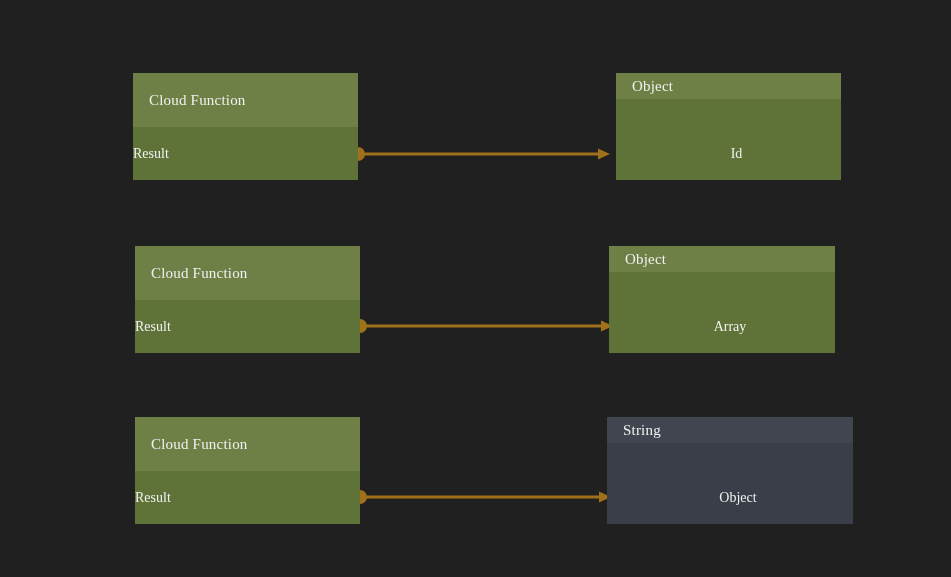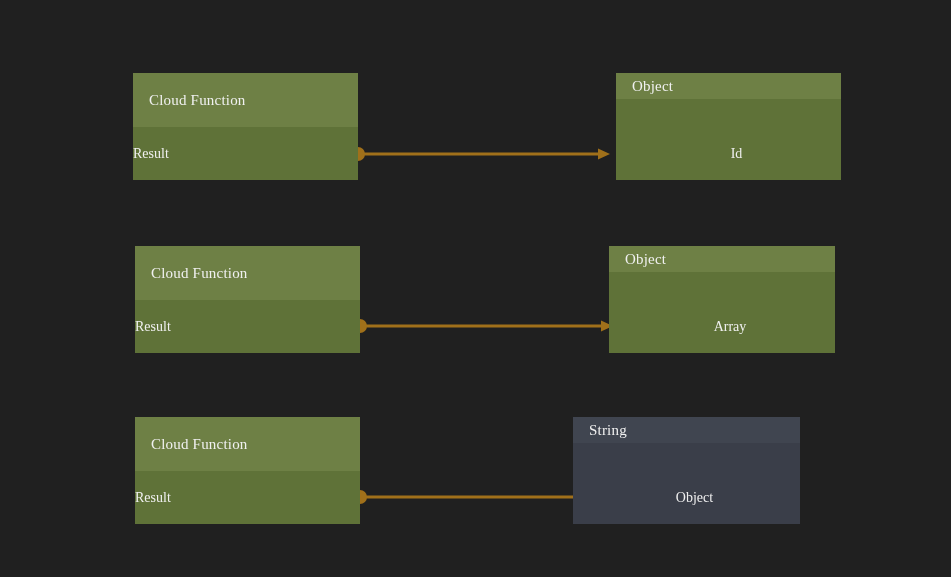--- a/index.html
+++ b/index.html
@@ -132,21 +132,21 @@
     <div class="node-header">
       <span class="node-title">Cloud Function</span>
     </div>
     <div class="node-body">
       <div class="port-row output">
         <span>Result</span>
       </div>
     </div>
   </div>
 
-  <div class="node kind-dark-data" style="left:573px; top:417px; width:227px;">
+  <div class="node kind-dark-data" style="left:607px; top:417px; width:246px;">
     <div class="node-header">
       <span class="node-title">String</span>
     </div>
     <div class="node-body">
       <div class="port-row input">
         <span>Object</span>
       </div>
     </div>
   </div>
 

